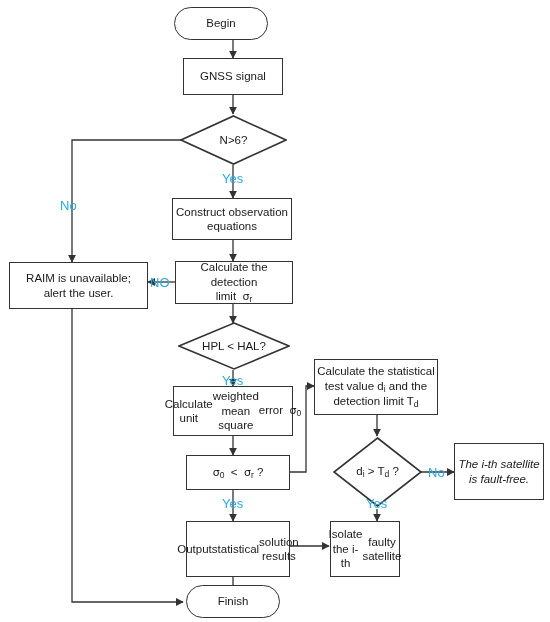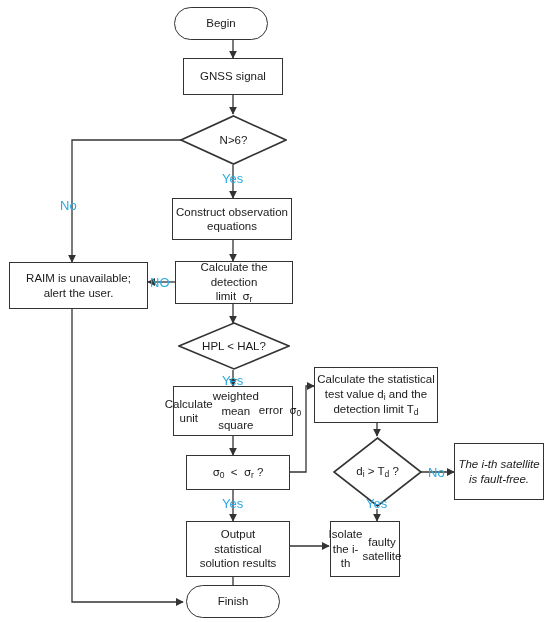--- a/index.html
+++ b/index.html
@@ -173,21 +173,21 @@
       <span>error</span>&nbsp;&nbsp;<span class="sigma">σ</span><span class="sub">0</span>
     </span>
   </div>
 
   <div class="node proc" style="left:186px; top:455px; width:104px; height:35px;">
     <span>
       <span class="sigma">σ</span><span class="sub">0</span>&nbsp;&nbsp;<span>&lt;</span>&nbsp;&nbsp;<span class="sigma">σ</span><span class="sub">r</span>&nbsp;<span>?</span>
     </span>
   </div>
 
-  <div class="node proc" style="left:314px; top:359px; width:124px; height:56px; flex-direction:column;margin-top:8px;">
+  <div class="node proc" style="left:314px; top:359px; width:124px; height:56px; flex-direction:column;">
     <span>Calculate the statistical</span>
     <span>
       <span>test value d</span><span class="sub">i</span><span> and the</span>
     </span>
     <span>
       <span>detection limit T</span><span class="sub">d</span>
     </span>
   </div>
 
   <div class="node dec" style="left:333px; top:437px; width:89px; height:70px;">
@@ -197,21 +197,21 @@
     <span class="dec-label">
       <span>d</span><span class="sub">i</span><span> &gt; T</span><span class="sub">d</span><span> ?</span>
     </span>
   </div>
 
   <div class="node proc" style="left:454px; top:443px; width:90px; height:57px; flex-direction:column;font-style:italic;">
     <span>The i-th satellite</span>
     <span>is fault-free.</span>
   </div>
 
-  <div class="node proc" style="left:186px; top:521px; width:104px; height:56px; flex-direction:column;">
+  <div class="node proc" style="left:186px; top:521px; width:104px; height:56px; flex-direction:row;">
     <span>Output</span>
     <span>statistical</span>
     <span>solution results</span>
   </div>
 
   <div class="node proc" style="left:330px; top:521px; width:70px; height:56px; flex-direction:row;">
     <span>Isolate the i-th</span>
     <span>faulty satellite</span>
   </div>
 

